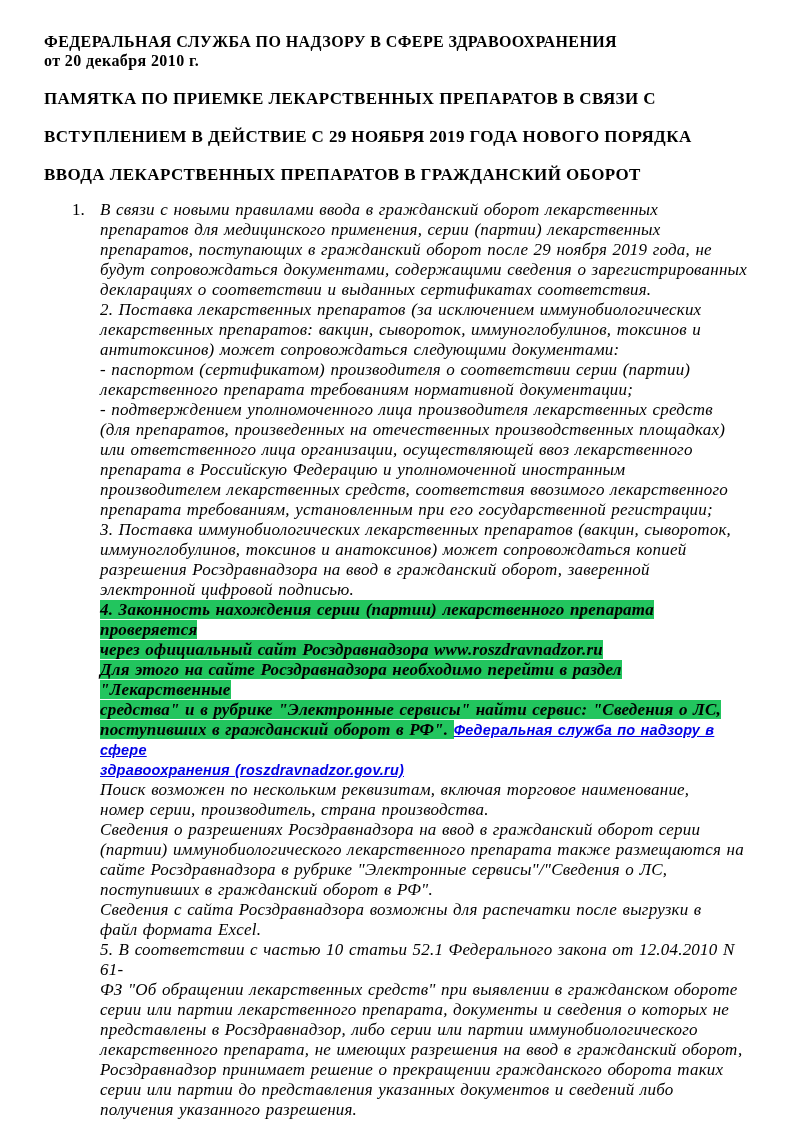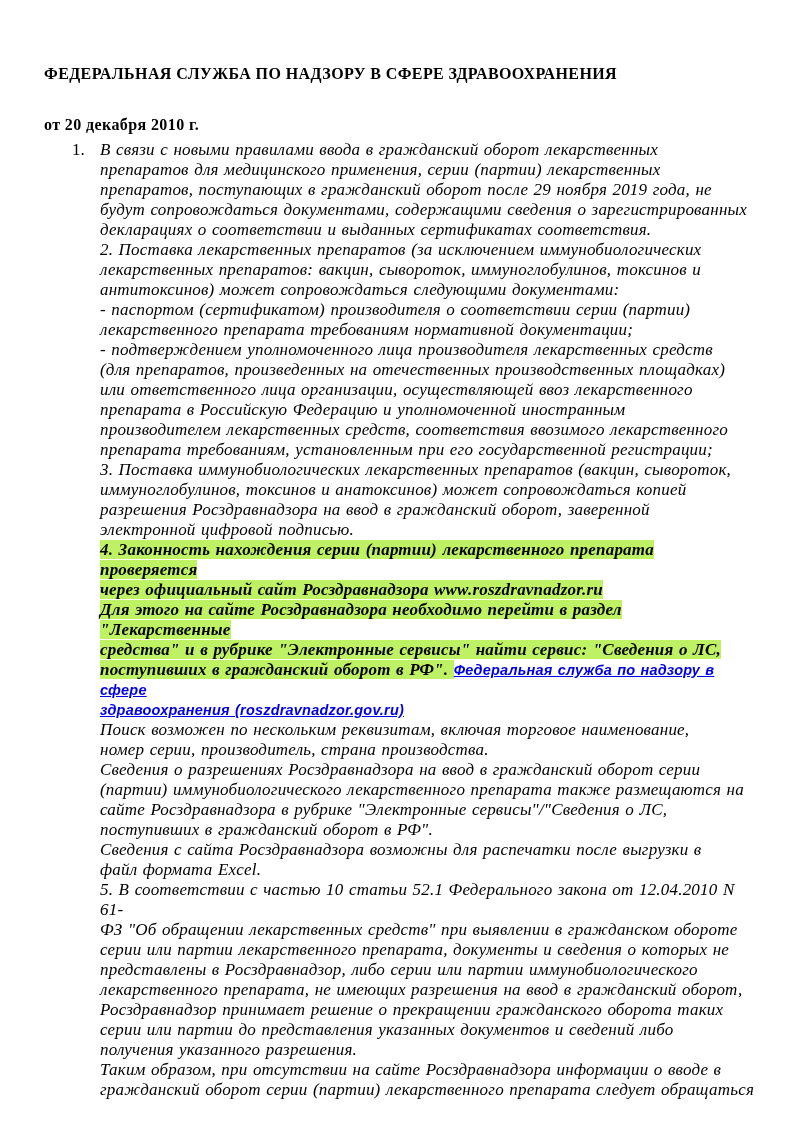--- a/index.html
+++ b/index.html
@@ -19,21 +19,20 @@
     width: 794px;
     height: 1122px;
     padding: 32px 38px 0 44px;
   }
   .doc-header div {
     font-size: 16px;
     font-weight: bold;
     line-height: 19px;
     letter-spacing: 0.4px;
     white-space: pre-line;
-    margin-top: 32px;
   }
   .doc-title {
     margin: 10px 0 0 0;
     font-size: 17px;
     font-weight: bold;
     line-height: 38px;
     letter-spacing: 0.4px;
     white-space: pre-line;
   }
   .body-row {
@@ -51,21 +50,21 @@
     font-size: 17px;
     line-height: 20px;
     letter-spacing: 0.2px;
     word-spacing: 1px;
     font-style: italic;
   }
   .content span {
     white-space: pre-line;
   }
   .hl {
-    background: #bef264;
+    background: #22c55e;
     font-weight: bold;
   }
   a.doc-link {
     font-family: "Liberation Sans", "DejaVu Sans", sans-serif;
     font-weight: bold;
     font-size: 14.5px;
     color: #0000e6;
     text-decoration: underline;
     white-space: pre-line;
     cursor: pointer;
@@ -75,20 +74,23 @@
 </head>
 <body>
 
 <div class="page">
 
   <div class="doc-header">
     <div>ФЕДЕРАЛЬНАЯ СЛУЖБА ПО НАДЗОРУ В СФЕРЕ ЗДРАВООХРАНЕНИЯ</div>
     <div>от 20 декабря 2010 г.</div>
   </div>
 
+  <h1 class="doc-title">ПАМЯТКА ПО ПРИЕМКЕ ЛЕКАРСТВЕННЫХ ПРЕПАРАТОВ В СВЯЗИ С
+ВСТУПЛЕНИЕМ В ДЕЙСТВИЕ С 29 НОЯБРЯ 2019 ГОДА НОВОГО ПОРЯДКА
+ВВОДА ЛЕКАРСТВЕННЫХ ПРЕПАРАТОВ В ГРАЖДАНСКИЙ ОБОРОТ</h1>
 
   <div class="body-row">
     <div class="item-num">1.</div>
     <div class="content"><span>В связи с новыми правилами ввода в гражданский оборот лекарственных
 препаратов для медицинского применения, серии (партии) лекарственных
 препаратов, поступающих в гражданский оборот после 29 ноября 2019 года, не
 будут сопровождаться документами, содержащими сведения о зарегистрированных
 декларациях о соответствии и выданных сертификатах соответствия.
 2. Поставка лекарственных препаратов (за исключением иммунобиологических
 лекарственных препаратов: вакцин, сывороток, иммуноглобулинов, токсинов и

